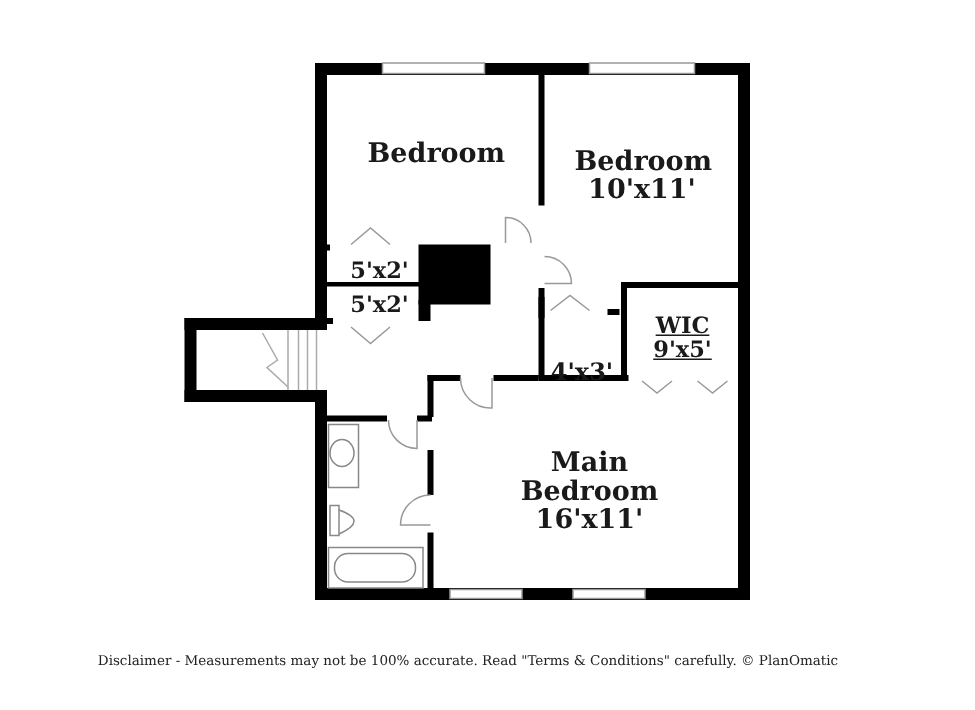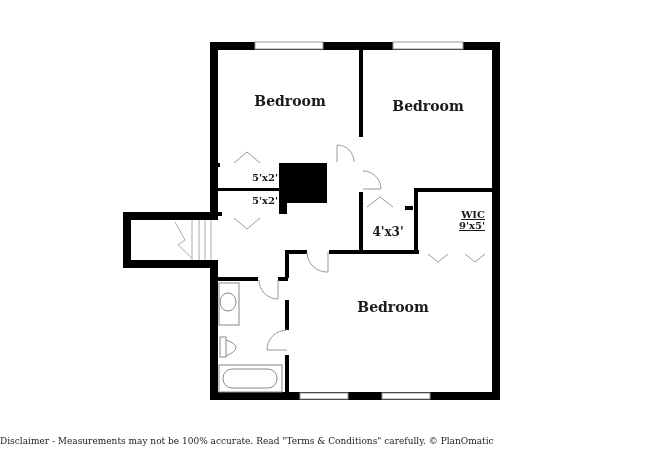--- a/index.html
+++ b/index.html
@@ -1,21 +1,21 @@
 <!DOCTYPE html>
 <html><head>
 <meta charset="utf-8">
 <style>
   html, body { margin: 0; padding: 0; background: #ffffff; }
   body { width: 650px; height: 473px; position: relative; overflow: hidden; font-family: "DejaVu Serif", serif; }
   #plan { position: absolute; left: 0; top: 0; }
   .label { position: absolute; text-align: center; color: #1a1a1a; font-family: "DejaVu Serif", serif; font-weight: bold; line-height: 1.05; }
-  .lbl-lg { font-size: 14px; }
-  .lbl-sm { font-size: 10px; text-align: right; }
-  .disclaimer { position: absolute; left: 0; width: 624px; top: 436px; font-family: "DejaVu Serif", serif; font-size: 9px; color: #222; }
+  .lbl-lg { font-size: 18px; }
+  .lbl-sm { font-size: 15px; }
+  .disclaimer { position: absolute; left: 0; width: 624px; top: 436px; text-align: center; font-family: "DejaVu Serif", serif; font-size: 9px; color: #222; }
 </style>
 </head>
 <body>
 
 <svg id="plan" width="650" height="473" viewBox="0 0 650 473" xmlns="http://www.w3.org/2000/svg">
 
   <g fill="#000">
 
     <rect x="210" y="42" width="290" height="8"></rect>
 
@@ -98,31 +98,34 @@
     <rect x="219" y="365" width="63" height="27"></rect>
     <rect x="223" y="369" width="54" height="19" rx="9"></rect>
   </g>
 </svg>
 
 <div class="label lbl-lg" style="left:245px; top:94px; width:90px;">
   <div>Bedroom</div>
 </div>
 <div class="label lbl-lg" style="left:383px; top:99px; width:90px;">
   <div>Bedroom</div>
+  <div>10'x11'</div>
 </div>
 <div class="label lbl-sm" style="left:228px; top:173px; width:50px;">
   <div>5'x2'</div>
 </div>
 <div class="label lbl-sm" style="left:228px; top:196px; width:50px;">
   <div>5'x2'</div>
 </div>
-<div class="label" style="left:362px; top:226px; width:52px; font-size:12px;">
+<div class="label" style="left:362px; top:240px; width:52px; font-size:16px;">
   <div>4'x3'</div>
 </div>
 <div class="label lbl-sm" style="left:425px; top:210px; width:60px;text-decoration:underline;">
   <div>WIC</div>
   <div>9'x5'</div>
 </div>
 <div class="label lbl-lg" style="left:343px; top:300px; width:100px;">
+  <div>Main</div>
   <div>Bedroom</div>
+  <div>16'x11'</div>
 </div>
 
 <div class="disclaimer">Disclaimer - Measurements may not be 100% accurate. Read "Terms &amp; Conditions" carefully. © PlanOmatic</div>
 
 </body></html>

